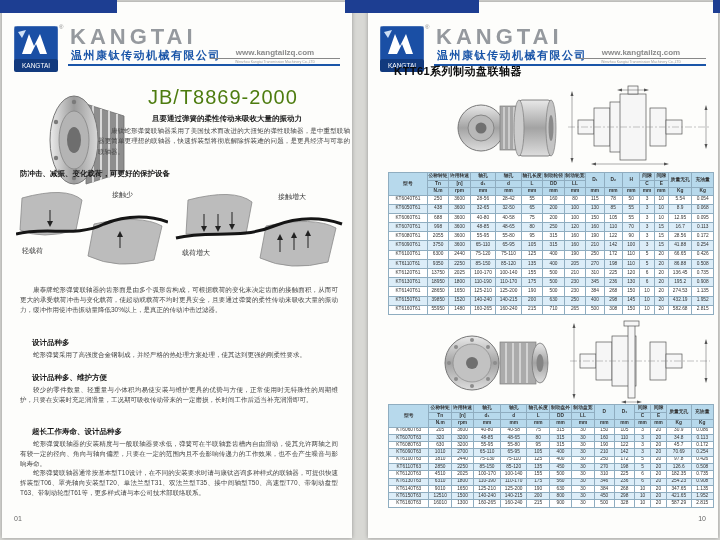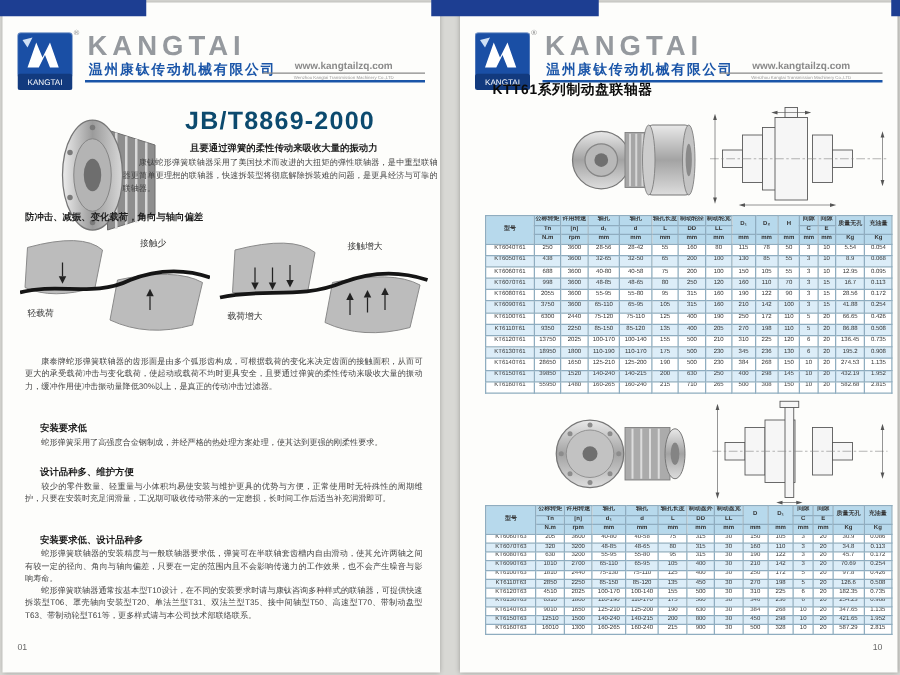--- a/index.html
+++ b/index.html
@@ -19,21 +19,21 @@
   .wordmark{position:absolute;left:56px;top:-4px;font-size:22px;font-weight:bold;
             color:#95999e;letter-spacing:4px}
   .company{position:absolute;left:57px;top:20px;font-size:11px;font-weight:bold;
            color:#1a55a8;letter-spacing:1.5px}
   .hdr-rule{position:absolute;left:54px;right:0;top:36px;height:2px;background:#1a55a8}
   .urlbox{position:absolute;right:0;top:20px;text-align:center;width:130px}
   .url{font-size:8px;font-weight:bold;color:#8a8a8a}
   .urlsub{font-size:3.5px;color:#9a9a9a;border-top:1px solid #888;margin-top:1px;padding-top:1px}
 
   
-  .jb-title{left:146px;top:84px;font-size:20px;font-weight:bold;color:#0c4a6e;letter-spacing:1px}
+  .jb-title{left:146px;top:84px;font-size:20px;font-weight:normal;color:#4d7c0f;letter-spacing:1px}
   .jb-sub{left:150px;top:112px;font-size:7.5px;font-weight:bold;color:#222}
   .intro{left:96px;top:124px;width:252px;font-size:6.5px;line-height:1.6;text-indent:2em;color:#444;text-align:justify}
   .h-sec{font-size:7.5px;font-weight:bold;color:#1b1b1b}
   .para{font-size:6.5px;line-height:1.55;text-indent:2em;color:#454545;text-align:justify}
   .diagram{position:absolute;top:186px;height:92px}
   .diagram .lbl{position:absolute;font-size:7px;color:#333}
   .pageno{position:absolute;bottom:16px;font-size:7px;color:#666}
 
   
   .sec-title{font-size:11px;font-weight:bold;color:#0b0b0b;letter-spacing:0.5px}
@@ -96,21 +96,21 @@
     <circle cx="26" cy="18" r="2.2" fill="#7a7a7a"></circle>
       <circle cx="26" cy="94" r="2.2" fill="#7a7a7a"></circle>
     <circle cx="8" cy="38" r="2.2" fill="#7a7a7a"></circle>
       <circle cx="8" cy="74" r="2.2" fill="#7a7a7a"></circle>
   </svg>
 
   <div class="abs jb-title">JB/T8869-2000</div>
   <div class="abs jb-sub">且要通过弹簧的柔性传动来吸收大量的振动力</div>
   <div class="abs intro">康钛蛇形弹簧联轴器采用了美国技术而改进的大扭矩的弹性联轴器，是中重型联轴器更简单更理想的联轴器，快速拆装型将彻底解除拆装难的问题，是更具经济与可靠的联轴器。</div>
 
-  <div class="abs h-sec" style="left:18px;top:167px">防冲击、减振、变化载荷，角向与轴向偏差</div>
+  <div class="abs h-sec" style="left:18px;top:167px">防冲击、减振、变化载荷，可更好的保护设备</div>
 
   <div class="diagram" style="left:14px;width:152px">
     <svg width="152" height="82" viewBox="0 0 152 82">
       <path d="M6,10 Q50,-2 66,12 L60,42 Q26,52 4,42 Z" fill="#bcbcbc" stroke="#8a8a8a" stroke-width=".8"></path>
       <path d="M78,36 Q124,26 146,38 L138,72 Q102,82 72,68 Z" fill="#bcbcbc" stroke="#8a8a8a" stroke-width=".8"></path>
       <path d="M0,46 C30,38 60,50 88,36 C112,26 136,28 152,34" fill="none" stroke="#151515" stroke-width="3"></path>
       <g stroke="#222" stroke-width="1">
         <line x1="34" y1="22" x2="34" y2="33"></line>
           <line x1="104" y1="60" x2="104" y2="49"></line>
       </g>
@@ -140,27 +140,27 @@
       <polygon points="103,52 109,52 106,46" fill="#222"></polygon>
         <polygon points="117,50 123,50 120,44" fill="#222"></polygon>
       <polygon points="131,48 137,48 134,42" fill="#222"></polygon>
     </svg>
     <span class="lbl" style="left:104px;top:4px">接触增大</span>
     <span class="lbl" style="left:8px;top:60px">载荷增大</span>
   </div>
 
   <div class="abs para" style="left:18px;top:283px;width:318px">康泰牌蛇形弹簧联轴器的齿形面是由多个弧形齿构成，可根据载荷的变化来决定齿面的接触面积，从而可更大的承受载荷冲击与变化载荷，使起动或载荷不均时更具安全，且要通过弹簧的柔性传动来吸收大量的振动力，缓冲作用使冲击振动量降低30%以上，是真正的传动冲击过滤器。</div>
 
-  <div class="abs h-sec" style="left:30px;top:336px">安装要求低</div>
+  <div class="abs h-sec" style="left:30px;top:336px">设计品种多</div>
   <div class="abs para" style="left:18px;top:348px;width:318px">蛇形弹簧采用了高强度合金钢制成，并经严格的热处理方案处理，使其达到更强的刚柔性要求。</div>
 
   <div class="abs h-sec" style="left:30px;top:371px">设计品种多、维护方便</div>
   <div class="abs para" style="left:18px;top:383px;width:318px">较少的零件数量、轻重量与小体积均易使安装与维护更具的优势与方便，正常使用时无特殊性的周期维护，只要在安装时充足润滑量，工况期可吸收传动带来的一定磨损，长时间工作后适当补充润滑即可。</div>
 
-  <div class="abs h-sec" style="left:30px;top:425px">安装要求低、设计品种多</div>
+  <div class="abs h-sec" style="left:30px;top:425px">超长工作寿命、设计品种多</div>
   <div class="abs para" style="left:18px;top:437px;width:318px">蛇形弹簧联轴器的安装精度与一般联轴器要求低，弹簧可在半联轴套齿槽内自由滑动，使其允许两轴之间有较一定的径向、角向与轴向偏差，只要在一定的范围内且不会影响传递力的工作效果，也不会产生噪音与影响寿命。</div>
   <div class="abs para" style="left:18px;top:466px;width:318px">蛇形弹簧联轴器通常按基本型T10设计，在不同的安装要求时请与康钛咨询多种样式的联轴器，可提供快速拆装型T06、罩壳轴向安装型T20、单法兰型T31、双法兰型T35、接中间轴型T50、高速型T70、带制动盘型T63、带制动轮型T61等，更多样式请与本公司技术部联络联系。</div>
 
   <div class="pageno" style="left:12px">01</div>
 </div>
 
 <div class="page right">
 
   <div class="hdr">
     <svg class="logo" viewBox="0 0 44 46">

